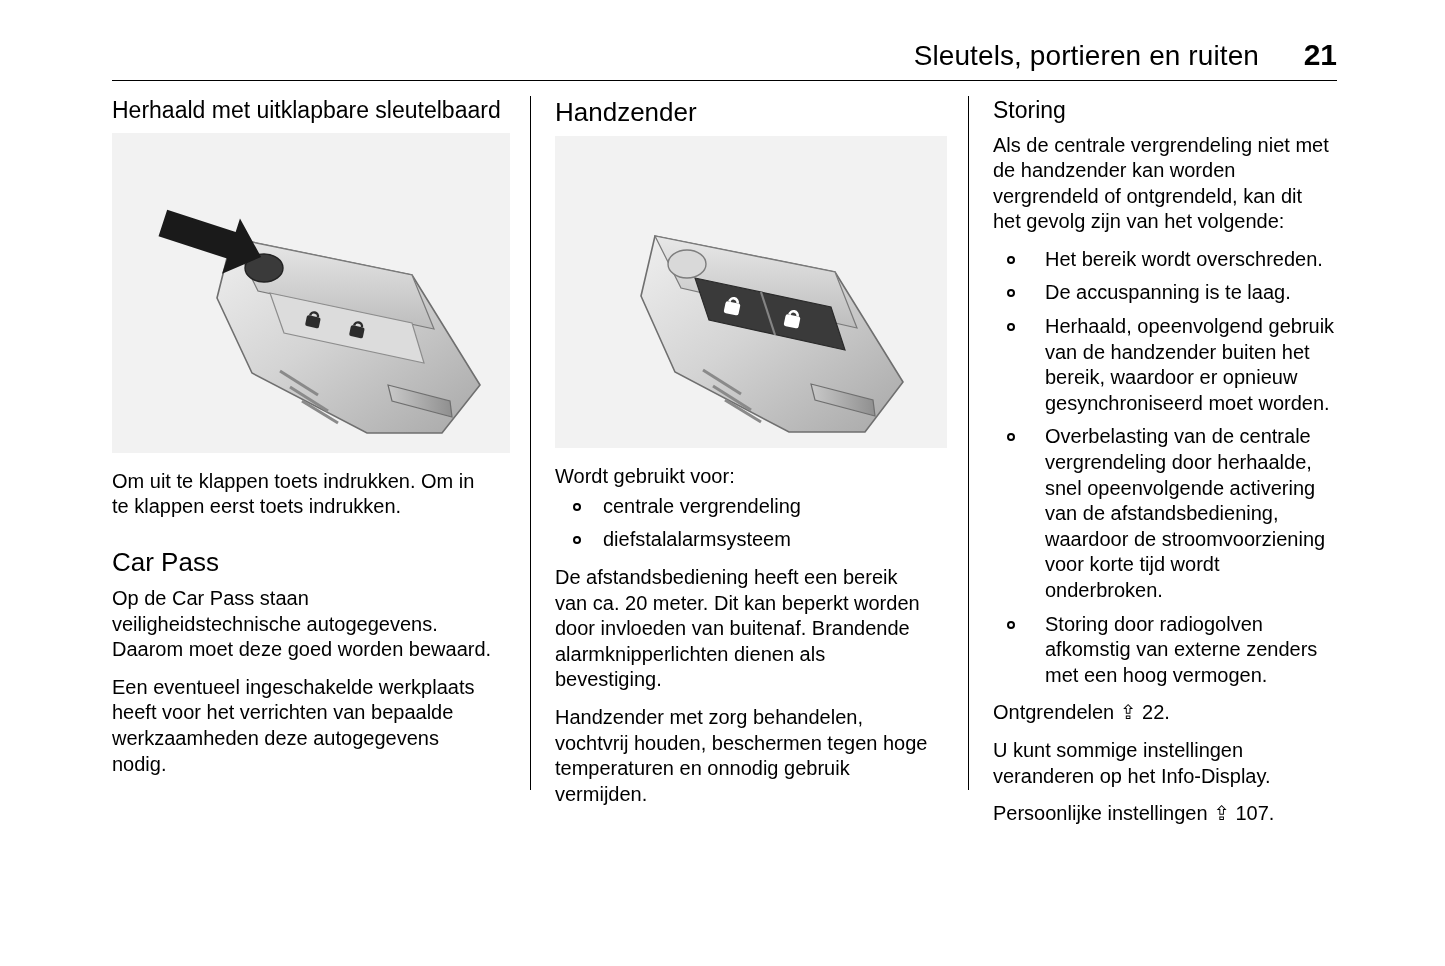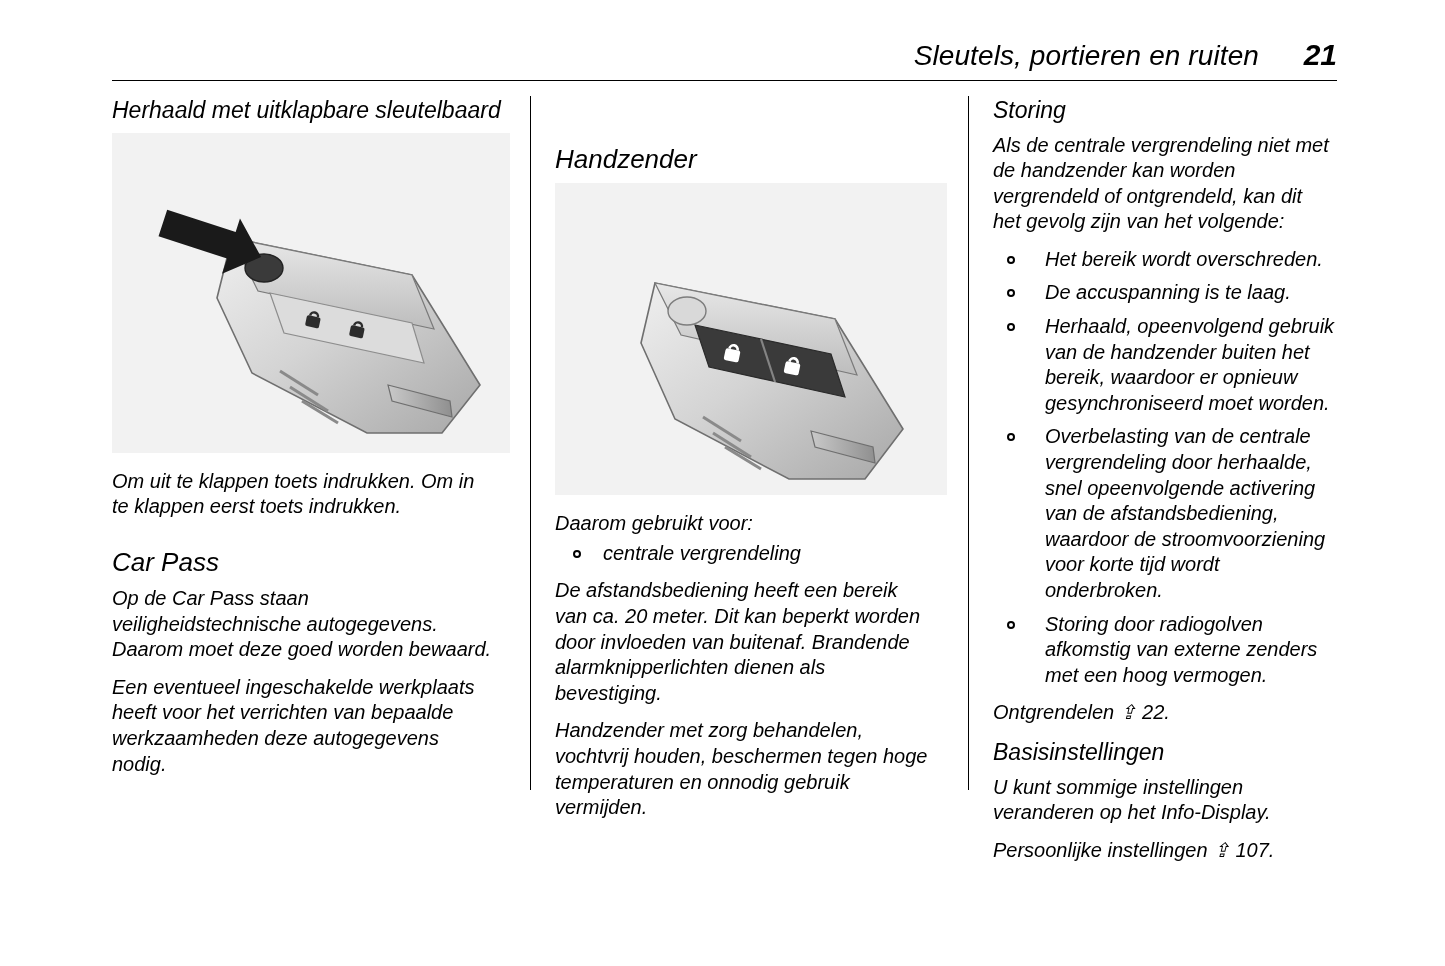--- a/index.html
+++ b/index.html
@@ -13,21 +13,20 @@
     font-family: "Liberation Sans", sans-serif;
     color: #000000;
     overflow: hidden;
   }
   .page {
     position: relative;
     width: 1445px;
     height: 832px;
     box-sizing: border-box;
     padding: 8px;
-    font-style: italic;
   }
   
   .header {
     position: absolute;
     top: 38px;
     left: 112px;
     right: 108px;
     display: flex;
     align-items: baseline;
     justify-content: flex-end;
@@ -69,21 +68,20 @@
   .col-3 { width: 412px; padding-left: 24px; border-left: 1.3px solid #000; }
 
   h2.sec {
     font-size: 23px;
     font-weight: normal;
     margin: 0 0 8px 0;
     line-height: 1.24;
   }
   h2.sec.big {
     font-size: 26px;
-    margin-top: 47px;
   }
   h2.sec.gap {
     margin-top: 26px;
   }
   p.body {
     font-size: 20px;
     line-height: 1.28;
     margin: 0 8px 12px 0;
   }
   p.body.tight { margin-bottom: 4px; }
@@ -235,42 +233,42 @@
           <ellipse cx="132" cy="128" rx="19" ry="14" fill="#d9d9d9" stroke="#7d7d7d" stroke-width="1.4"></ellipse>
 
           <path d="M148 234 L186 258" stroke="#8a8a8a" stroke-width="3" fill="none"></path>
           <path d="M158 250 L196 274" stroke="#8a8a8a" stroke-width="3" fill="none"></path>
           <path d="M170 264 L206 286" stroke="#8a8a8a" stroke-width="3" fill="none"></path>
 
           <path d="M256 248 L318 264 L320 280 L260 264 Z" fill="url(#rg3)" stroke="#6f6f6f" stroke-width="1.2"></path>
         </svg>
       </div>
 
-      <p class="body tight">Daarom gebruikt voor:</p>
+      <p class="body tight">Wordt gebruikt voor:</p>
       <ul class="bullets">
         <li>centrale vergrendeling</li>
+        <li>diefstalalarmsysteem</li>
       </ul>
 
       <p class="body">De afstandsbediening heeft een bereik van ca. 20 meter. Dit kan beperkt worden door invloeden van buitenaf. Brandende alarmknipperlichten dienen als bevestiging.</p>
       <p class="body">Handzender met zorg behandelen, vochtvrij houden, beschermen tegen hoge temperaturen en onnodig gebruik vermijden.</p>
     </div>
 
     <div class="col col-3">
       <h2 class="sec">Storing</h2>
       <p class="body">Als de centrale vergrendeling niet met de handzender kan worden vergrendeld of ontgrendeld, kan dit het gevolg zijn van het volgende:</p>
 
       <ul class="bullets wide">
         <li>Het bereik wordt overschreden.</li>
         <li>De accuspanning is te laag.</li>
         <li>Herhaald, opeenvolgend gebruik van de handzender buiten het bereik, waardoor er opnieuw gesynchroniseerd moet worden.</li>
         <li>Overbelasting van de centrale vergrendeling door herhaalde, snel opeenvolgende activering van de afstandsbediening, waardoor de stroomvoorziening voor korte tijd wordt onderbroken.</li>
         <li>Storing door radiogolven afkomstig van externe zenders met een hoog vermogen.</li>
       </ul>
 
       <p class="body">Ontgrendelen ⇪ 22.</p>
 
-      <h2 class="sec">Basisinstellingen</h2>
       <p class="body">U kunt sommige instellingen veranderen op het Info-Display.</p>
       <p class="body">Persoonlijke instellingen ⇪ 107.</p>
     </div>
 
   </div>
 </div>
 
 </body></html>

